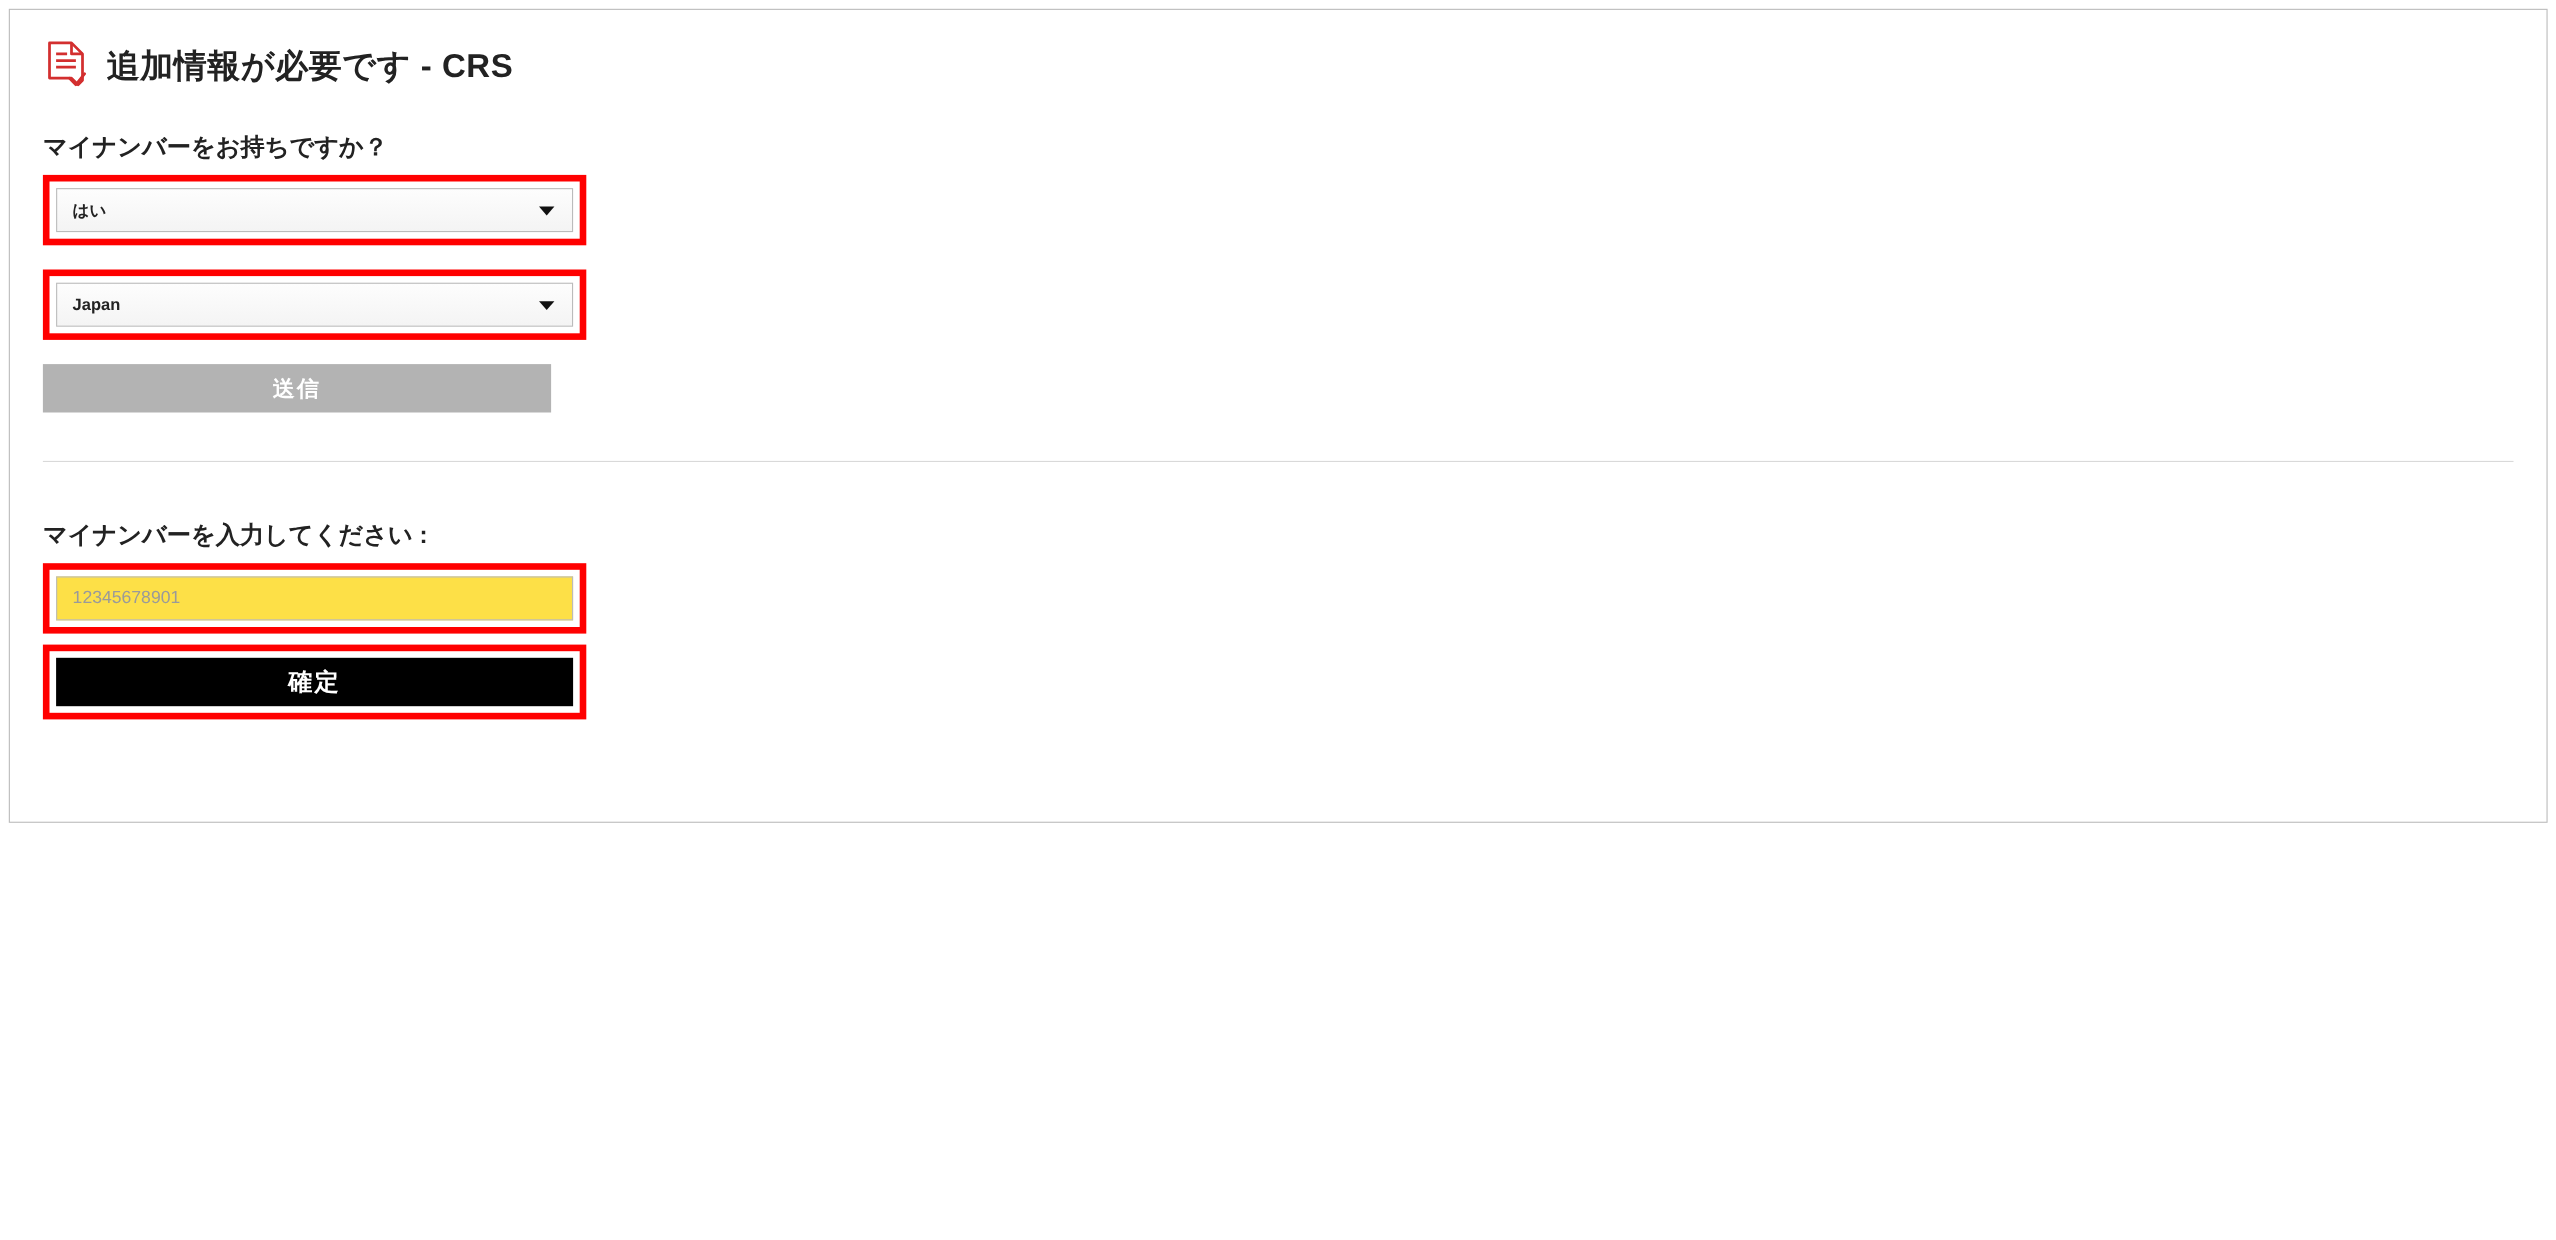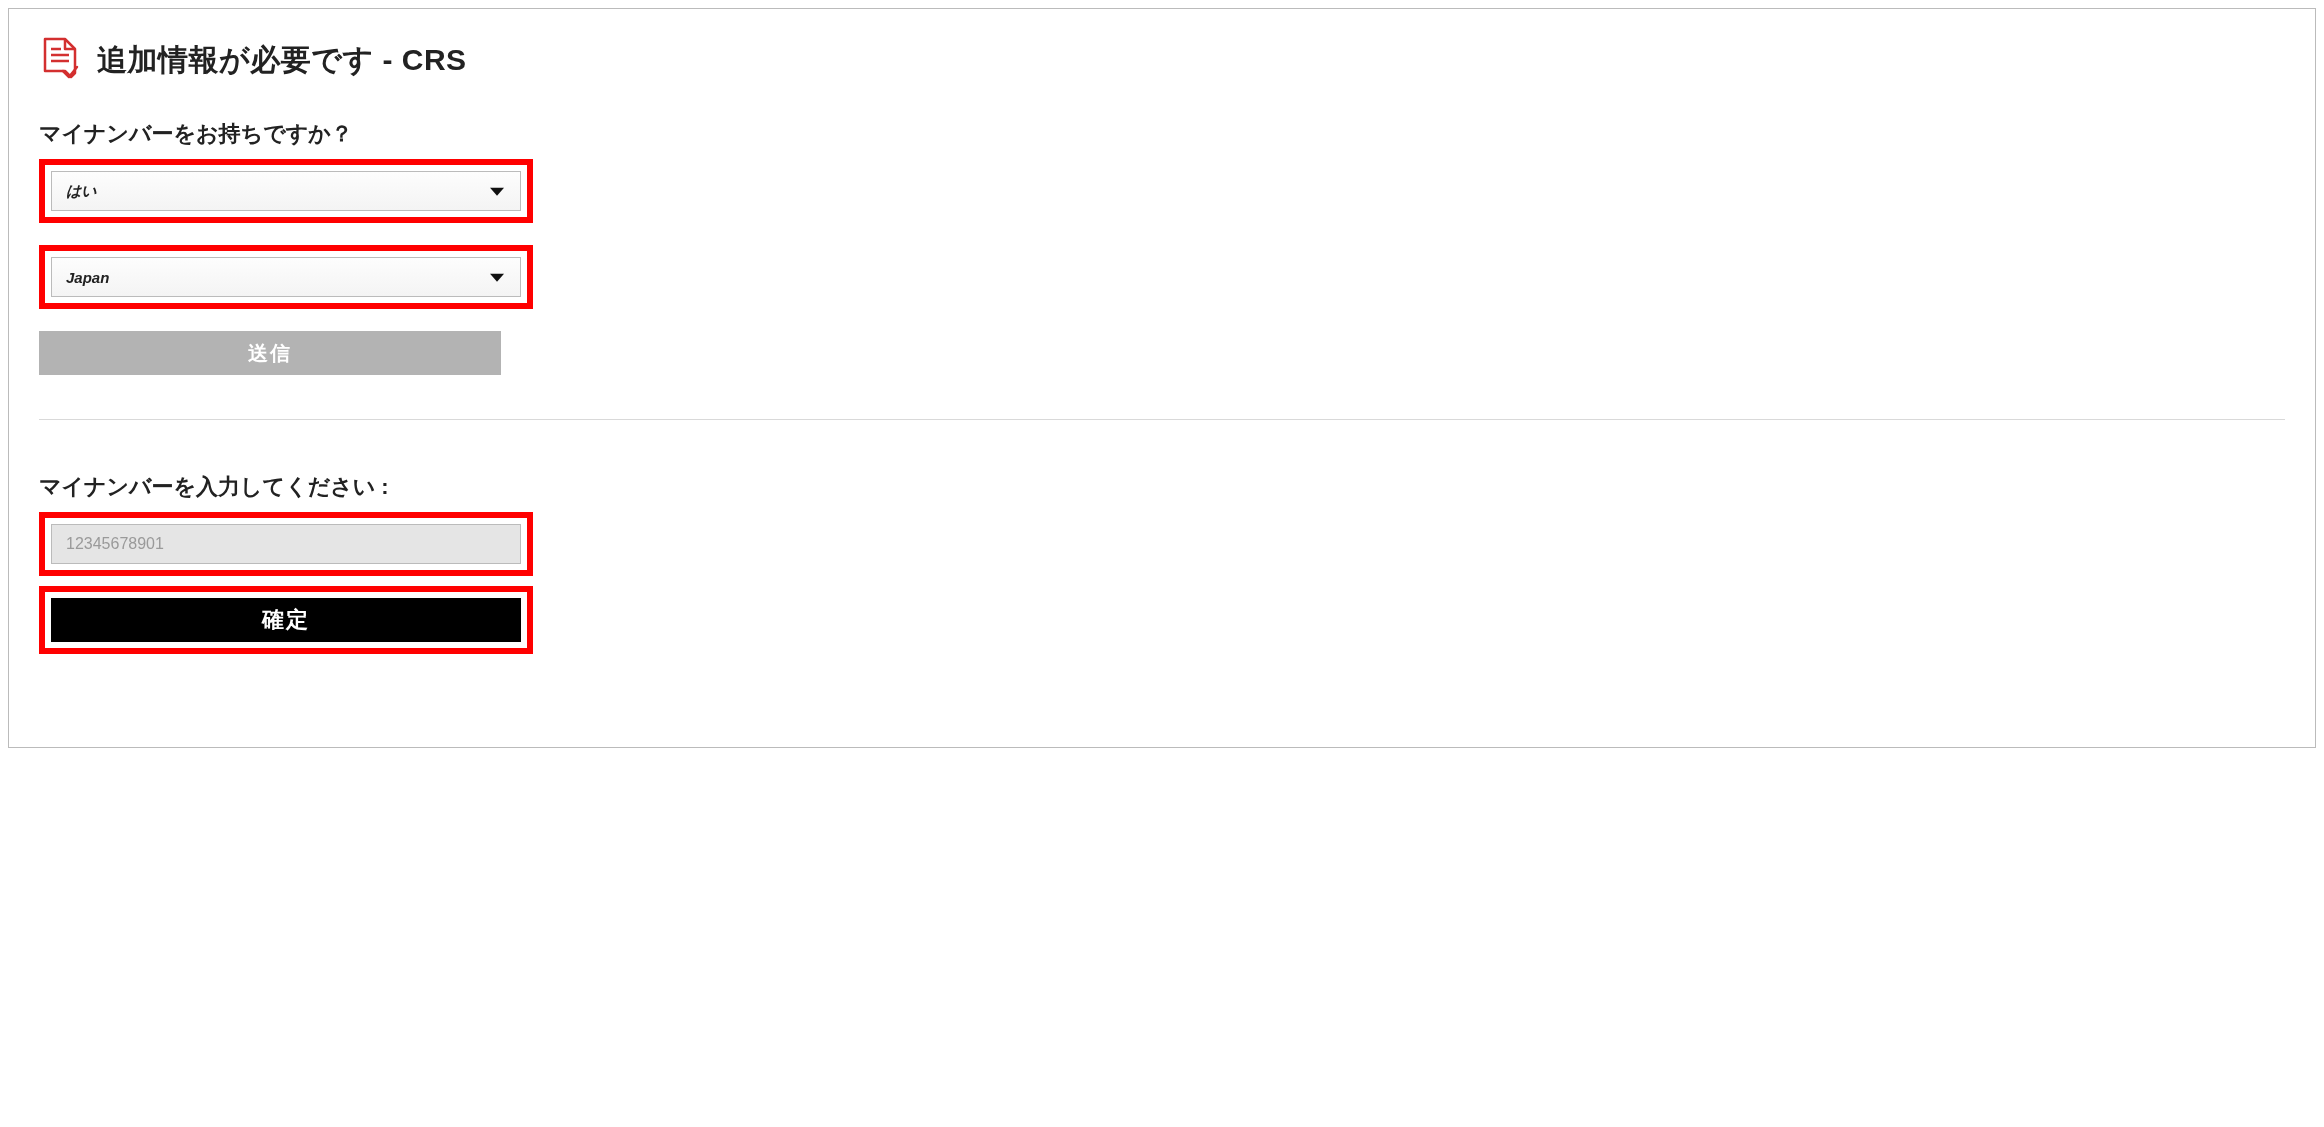--- a/index.html
+++ b/index.html
@@ -49,21 +49,20 @@
       height: 40px;
       display: flex;
       align-items: center;
       padding: 0 14px;
       cursor: pointer;
     }
     .select-value {
       font-size: 15px;
       font-weight: 700;
       color: #222;
-      font-style: italic;
     }
     .caret {
       position: absolute;
       right: 16px;
       top: 50%;
       transform: translateY(-40%);
       width: 0; height: 0;
       border-left: 7px solid transparent;
       border-right: 7px solid transparent;
       border-top: 8px solid #111;
@@ -85,21 +84,21 @@
     }
     hr.divider {
       border: none;
       border-top: 1px solid #d9d9d9;
       margin: 44px 0 52px 0;
     }
     .text-input {
       width: 100%;
       height: 40px;
       border: 1px solid #bbb;
-      background: #e5e5e5;
+      background: #fde047;
       padding: 0 14px;
       font-size: 16px;
       color: #222;
     }
     .text-input::placeholder {
       color: #9a9a9a;
       font-weight: 500;
     }
     .green-button {
       width: 100%;

